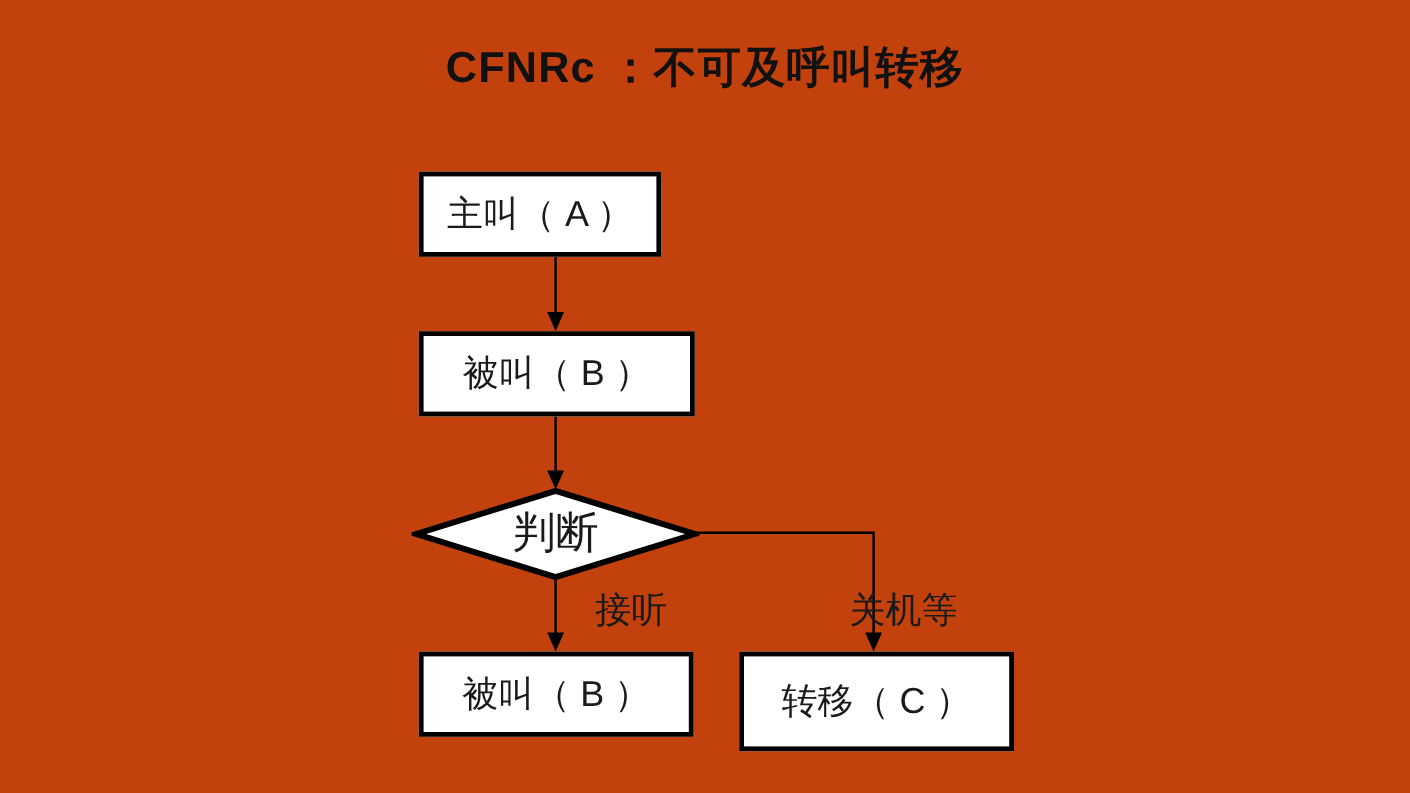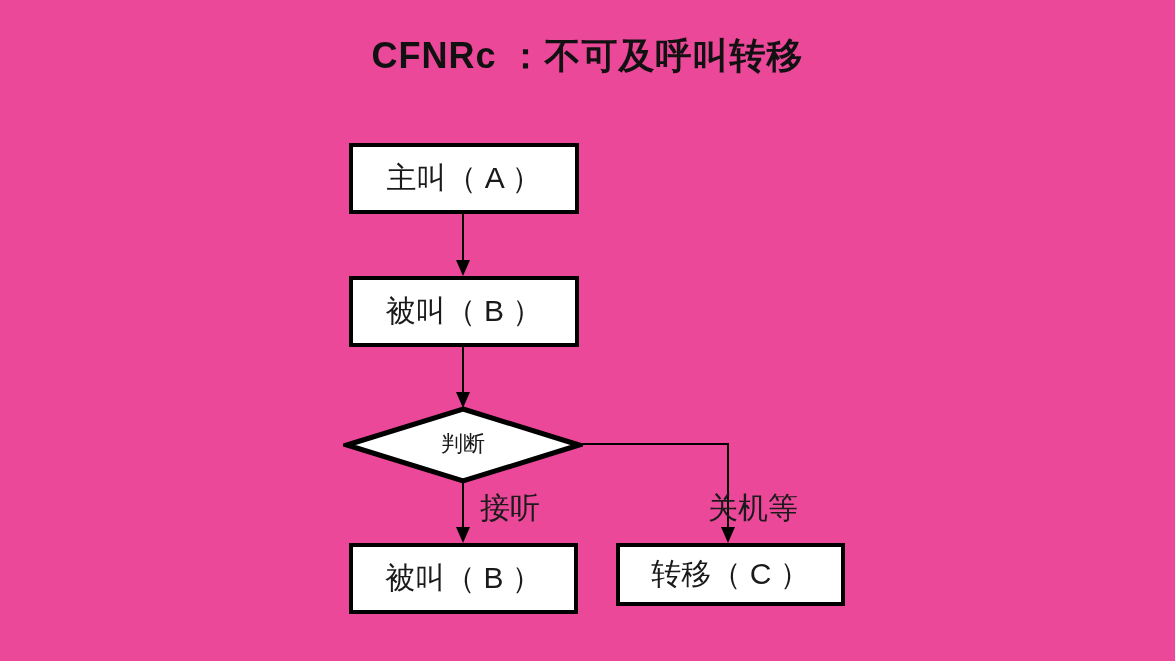--- a/index.html
+++ b/index.html
@@ -5,21 +5,21 @@
   html, body {
     margin: 0;
     padding: 0;
     background: #ffffff;
     font-family: "Liberation Sans", "DejaVu Sans", sans-serif;
   }
   .canvas {
     position: relative;
     width: 1175px;
     height: 661px;
-    background: #ec4899;
+    background: #c2410c;
     overflow: hidden;
   }
   .title {
     position: absolute;
     left: 0;
     top: 32px;
     width: 100%;
     text-align: center;
     font-size: 36px;
     font-weight: bold;
@@ -31,51 +31,51 @@
     box-sizing: border-box;
     border: 4px solid #000000;
     background: #ffffff;
     display: flex;
     align-items: center;
     justify-content: center;
     font-size: 30px;
     color: #1a1a1a;
     white-space: nowrap;
   }
-  .node-caller   { left: 349px; top: 143px; width: 230px; height: 71px; }
+  .node-caller   { left: 349px; top: 143px; width: 202px; height: 71px; }
   .node-callee   { left: 349px; top: 276px; width: 230px; height: 71px; }
   .node-callee2  { left: 349px; top: 543px; width: 229px; height: 71px; }
-  .node-forward  { left: 616px; top: 543px; width: 229px; height: 63px; }
+  .node-forward  { left: 616px; top: 543px; width: 229px; height: 83px; }
   .diamond-wrap {
     position: absolute;
     left: 343px;
     top: 405px;
     width: 240px;
     height: 80px;
   }
   .diamond-wrap svg { display: block; }
   .diamond-label {
     position: absolute;
     left: 0; top: 0;
     width: 100%; height: 100%;
     display: flex;
     align-items: center;
     justify-content: center;
-    font-size: 22px;
+    font-size: 36px;
     color: #1a1a1a;
     padding-bottom: 2px;
     box-sizing: border-box;
   }
   .edge-label {
     position: absolute;
     font-size: 30px;
     color: #1a1a1a;
     white-space: nowrap;
   }
-  .edge-label-answer  { left: 480px; top: 488px; }
+  .edge-label-answer  { left: 496px; top: 488px; }
   .edge-label-offline { left: 708px; top: 488px; }
   .connectors {
     position: absolute;
     left: 0; top: 0;
     width: 1175px;
     height: 661px;
     pointer-events: none;
   }
   .watermark {
     position: absolute;

